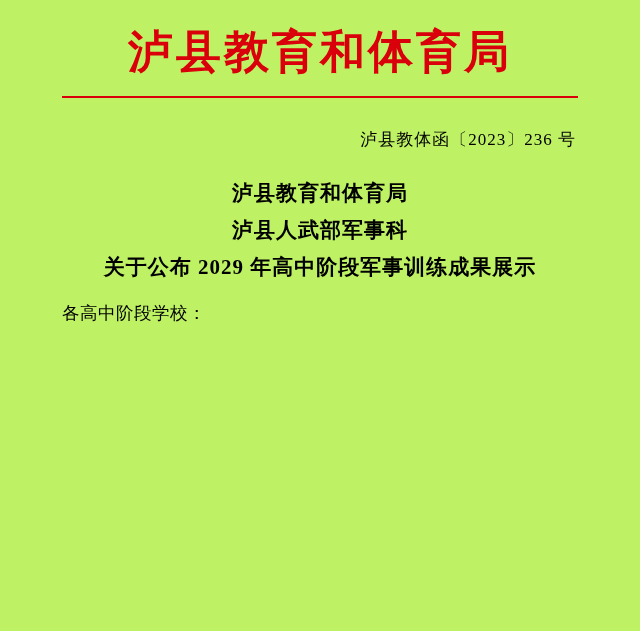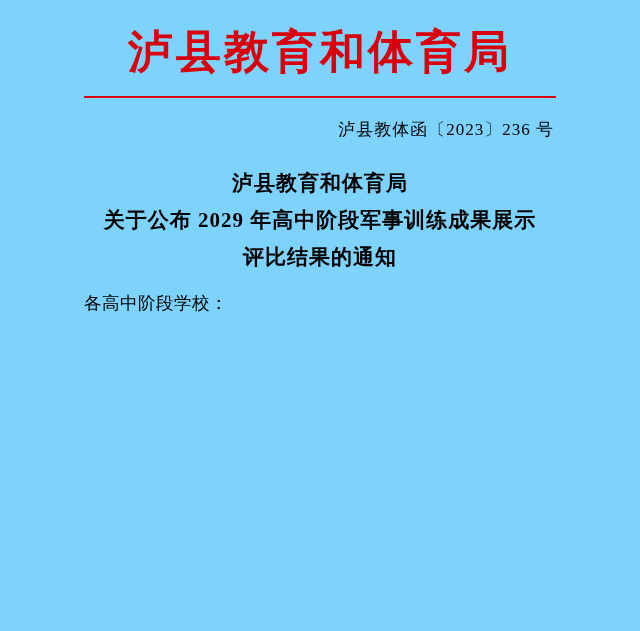--- a/index.html
+++ b/index.html
@@ -12,22 +12,22 @@
     height: 631px;
     font-family: "Liberation Serif", "DejaVu Serif", serif;
     color: #000000;
     overflow: hidden;
   }
   .page {
     position: relative;
     width: 640px;
     height: 631px;
     box-sizing: border-box;
-    padding: 0 84px;
-    background: #7dd3fc;
+    padding: 0 62px;
+    background: #bef264;
   }
 
   
   .masthead {
     text-align: center;
     padding-top: 24px;
   }
   .masthead-title {
     color: #d9000b;
     font-family: "Liberation Serif", "DejaVu Serif", serif;
@@ -39,21 +39,21 @@
   }
   .red-rule {
     margin-top: 16px;
     height: 2px;
     background: #d9000b;
     width: 100%;
   }
 
   
   .doc-number-row {
-    margin-top: 20px;
+    margin-top: 30px;
     text-align: right;
     padding-right: 2px;
   }
   .doc-number {
     font-size: 17px;
     letter-spacing: 1px;
     display: inline-block;
   }
 
   
@@ -95,21 +95,21 @@
     <div class="masthead-title">泸县教育和体育局</div>
     <div class="red-rule"></div>
   </div>
 
   <div class="doc-number-row">
     <span class="doc-number">泸县教体函〔2023〕236 号</span>
   </div>
 
   <div class="title-block">
     <div class="title-line">泸县教育和体育局</div>
+    <div class="title-line">泸县人武部军事科</div>
     <div class="title-line">关于公布 2029 年高中阶段军事训练成果展示</div>
-    <div class="title-line">评比结果的通知</div>
   </div>
 
   <div class="body-block">
     <div class="salutation">各高中阶段学校：</div>
   </div>
 
 </div>
 
 </body></html>

